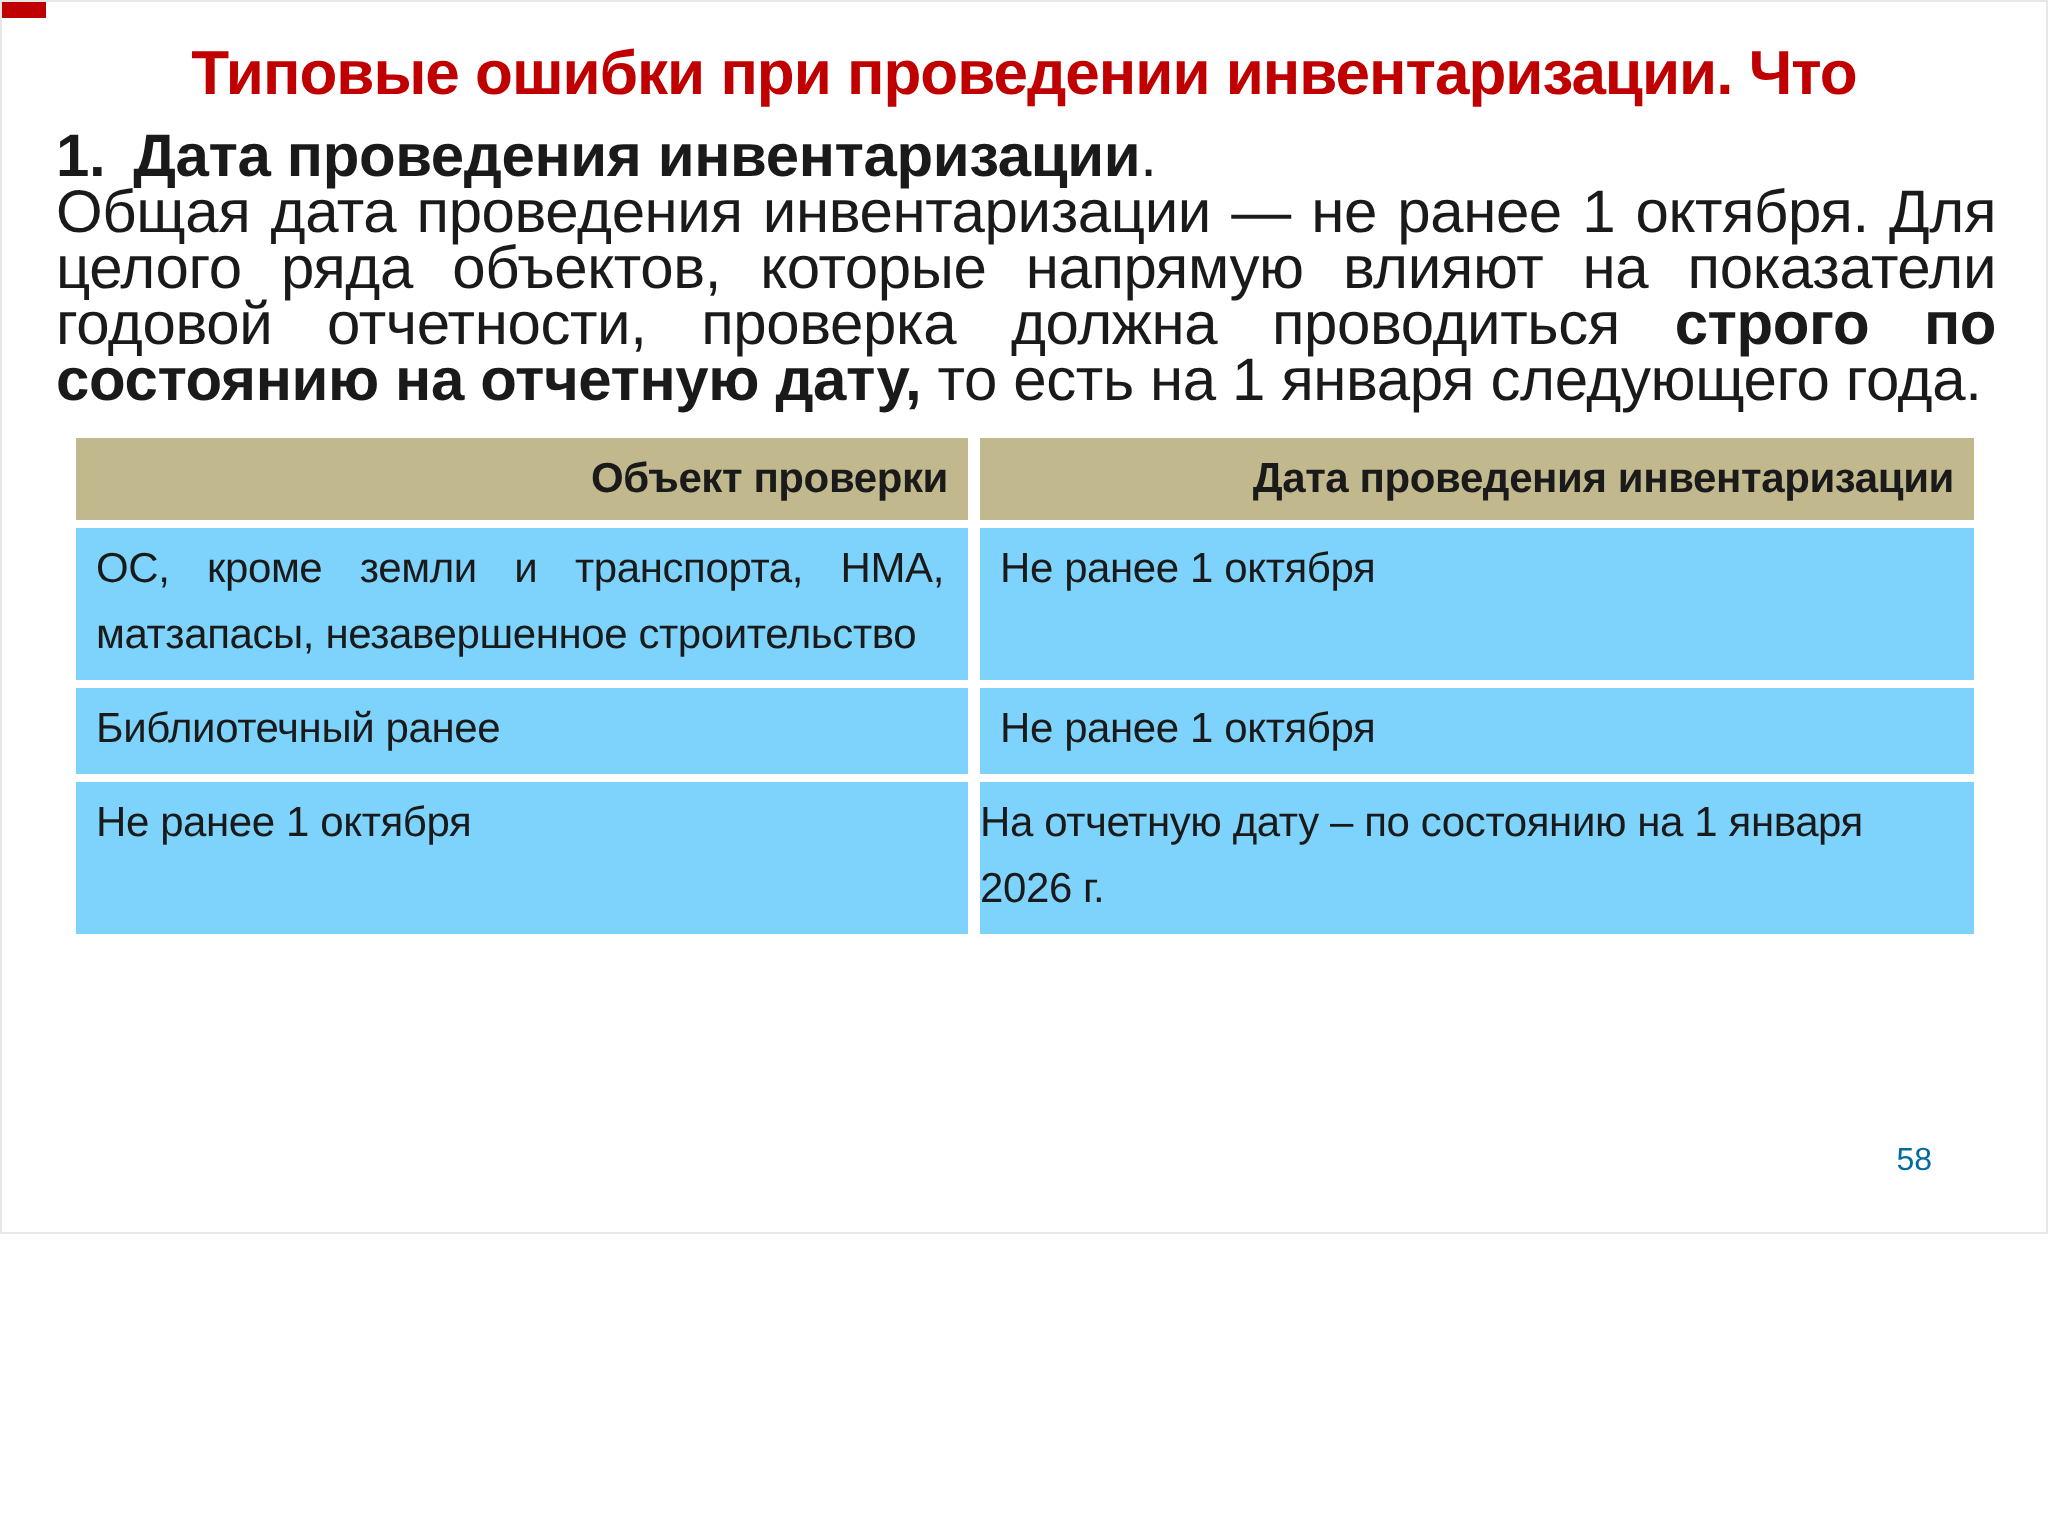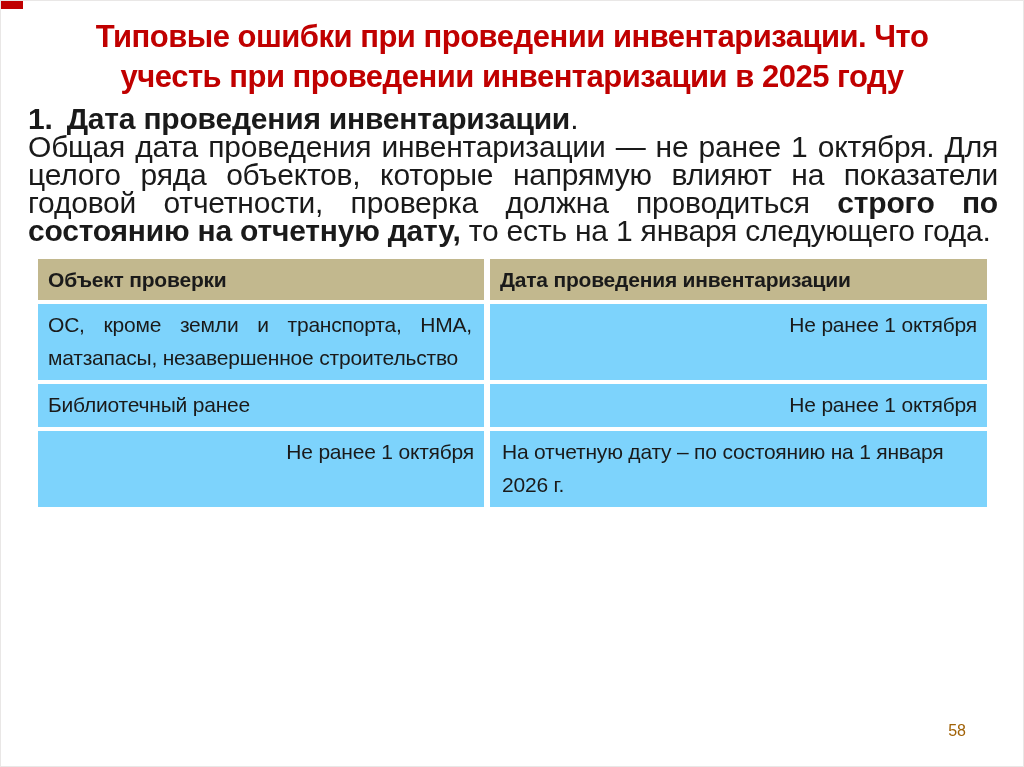--- a/index.html
+++ b/index.html
@@ -3,21 +3,21 @@
 <meta charset="utf-8">
 <style>
   html, body {
     margin: 0;
     padding: 0;
     background: #ffffff;
   }
   .slide {
     position: relative;
     width: 1024px;
-    height: 767px;
+    height: 617px;
     background: #ffffff;
     font-family: "Liberation Sans", "DejaVu Sans", sans-serif;
     color: #1a1a1a;
     overflow: hidden;
     box-sizing: border-box;
     border: 1px solid #e9e7e6;
   }
   .corner-accent {
     position: absolute;
     top: 0;
@@ -68,54 +68,53 @@
     letter-spacing: -0.2px;
   }
   .cell {
     background: #7dd3fc;
     box-sizing: border-box;
     padding: 4px 10px 6px 10px;
   }
   .cell.header {
     background: #c2b88e;
     font-weight: bold;
-    text-align: left;
+    text-align: right;
     padding-top: 4px;
     padding-bottom: 4px;
   }
   .cell.obj {
     text-align: justify;
     padding-right: 12px;
   }
   .cell.date-center {
-    text-align: right;
+    text-align: left;
   }
   .cell.date-left {
     text-align: left;
-    padding-left: 12px;
+    padding-left: 0;
   }
   .page-number {
     position: absolute;
     right: 57px;
     bottom: 26px;
     font-size: 16px;
-    color: #a16207;
+    color: #0369a1;
     letter-spacing: 0;
   }
 </style>
 </head>
 <body>
 
 <div class="slide">
 
   <div class="corner-accent"></div>
 
   <div class="slide-title">
     <div>Типовые ошибки при проведении инвентаризации. Что</div>
-    <div>учесть при проведении инвентаризации в 2025 году</div>
   </div>
 
   <div class="content">
     <div class="item-heading-line">
       <span class="item-number">1.</span><span>Дата проведения инвентаризации</span><span class="heading-suffix">.</span>
     </div>
     <p class="body-paragraph"><span>Общая дата проведения инвентаризации — не ранее 1 октября. Для целого ряда объектов, которые напрямую влияют на показатели годовой отчетности, проверка должна проводиться </span><b>строго по состоянию на отчетную дату,</b><span> то есть на 1 января следующего года.</span></p>
   </div>
 
   <div class="inv-table">

